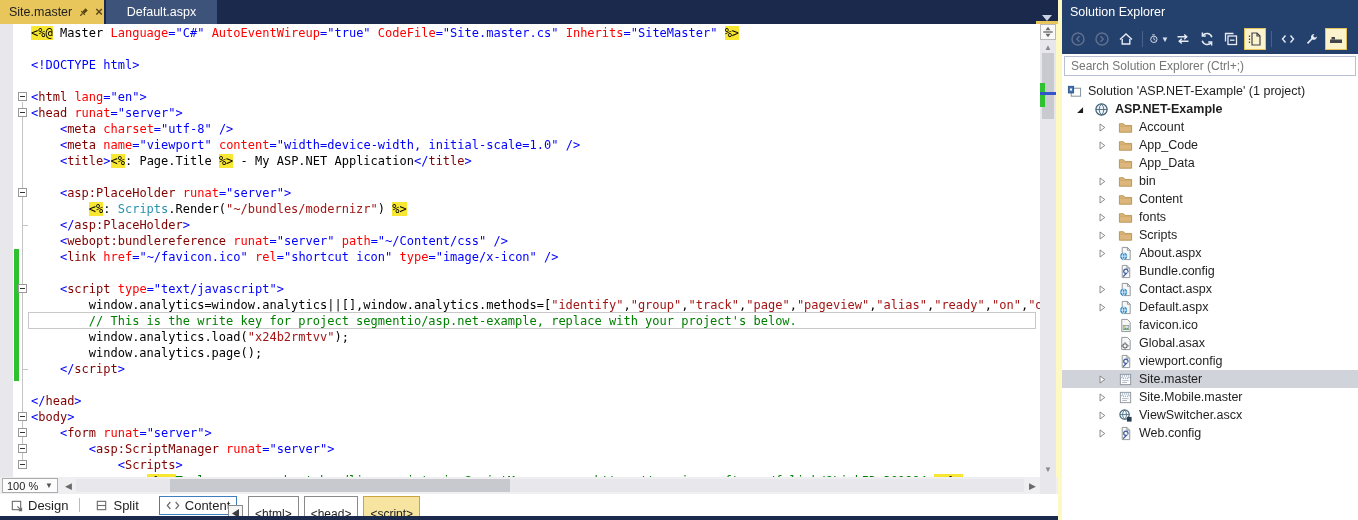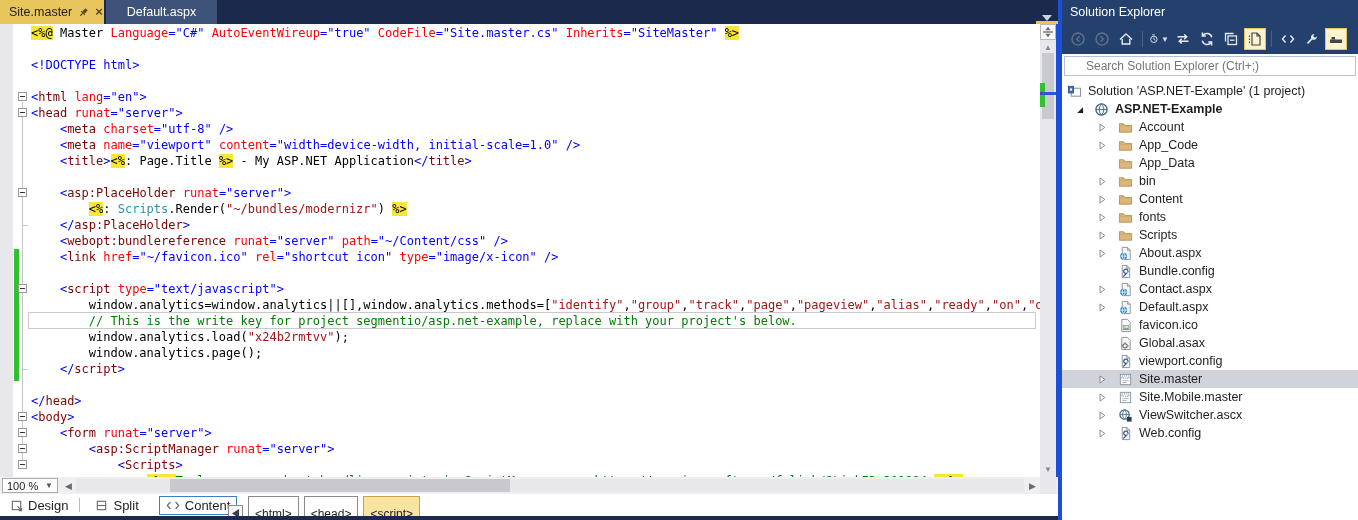--- a/index.html
+++ b/index.html
@@ -1,17 +1,17 @@
 <!DOCTYPE html>
 <html><head>
 <meta charset="utf-8">
 <style>
   * { margin:0; padding:0; box-sizing:border-box; }
   body { font-family:"Liberation Sans", sans-serif; background:#1B2A4C; }
-  #app { position:relative; width:1358px; height:520px; background:#1d4ed8; overflow:hidden; }
+  #app { position:relative; width:1358px; height:520px; background:#fef9c3; overflow:hidden; }
 
   
   #editor-pane { position:absolute; left:0; top:0; width:1058px; height:520px; }
   #tabstrip { position:absolute; left:0; top:0; width:1058px; height:24px; background:#1B2A4C; }
   .tab { position:absolute; top:0; height:24px; display:flex; align-items:center; font-size:12.5px; padding:0 9px; }
   .tab.active { left:0; width:104px; background:#E8C65C; color:#1E1E1E; }
   .tab.inactive { left:106px; width:111px; background:#3D5379; color:#FFFFFF; justify-content:center; }
   .tab .pin, .tab .closex { margin-left:6px; display:inline-flex; }
   .tab .closex { font-size:13px; font-weight:bold; color:#57461A; line-height:10px; cursor:default; }
   #doc-dropdown { position:absolute; right:6px; top:7px; }
@@ -66,21 +66,21 @@
   #status-strip { position:absolute; left:0; top:516px; width:1058px; height:4px; background:#1B2A4C; }
 
   
   #se { position:absolute; left:1062px; top:0; width:296px; height:520px; background:#FFFFFF; }
   #se-title { height:24px; background:#24406C; color:#FFFFFF; font-size:12.5px; display:flex; align-items:center; padding-left:8px; }
   #se-toolbar { height:30px; background:#24406C; display:flex; align-items:center; padding-left:4px; }
   .tbtn { width:22px; height:22px; display:flex; align-items:center; justify-content:center; margin:0 1px; border:1px solid transparent; }
   .tbtn.active { background:#FBF2CE; border-color:#E5C35C; }
   .tsep { width:1px; height:16px; background:#49618C; margin:0 4px; }
   .tcaret { color:#D8DEEA; font-size:8px; margin-left:1px; }
-  #se-search { margin:2px; height:20px; border:1px solid #B6BFD3; background:#FFFFFF; width:292px; font-size:12px; color:#767676; padding:0 21px; font-family:"Liberation Sans", sans-serif; }
+  #se-search { margin:2px; height:20px; border:1px solid #B6BFD3; background:#FFFFFF; width:292px; font-size:12px; color:#767676; padding:0 6px; font-family:"Liberation Sans", sans-serif; }
   #se-tree { position:absolute; left:0; top:82px; width:344px; }
   .trow { height:18px; display:flex; align-items:center; font-size:12.5px; color:#1E1E1E; position:relative; }
   .trow.selected { background:#D1D3DB; }
   .trow .arrow { position:absolute; width:12px; height:12px; display:flex; align-items:center; justify-content:center; }
   .trow .ficon { position:absolute; width:16px; height:16px; display:flex; align-items:center; justify-content:center; }
   .trow .lbl { position:absolute; white-space:nowrap; }
   .trow.bold .lbl { font-weight:bold; }
 </style>
 </head>
 <body>

